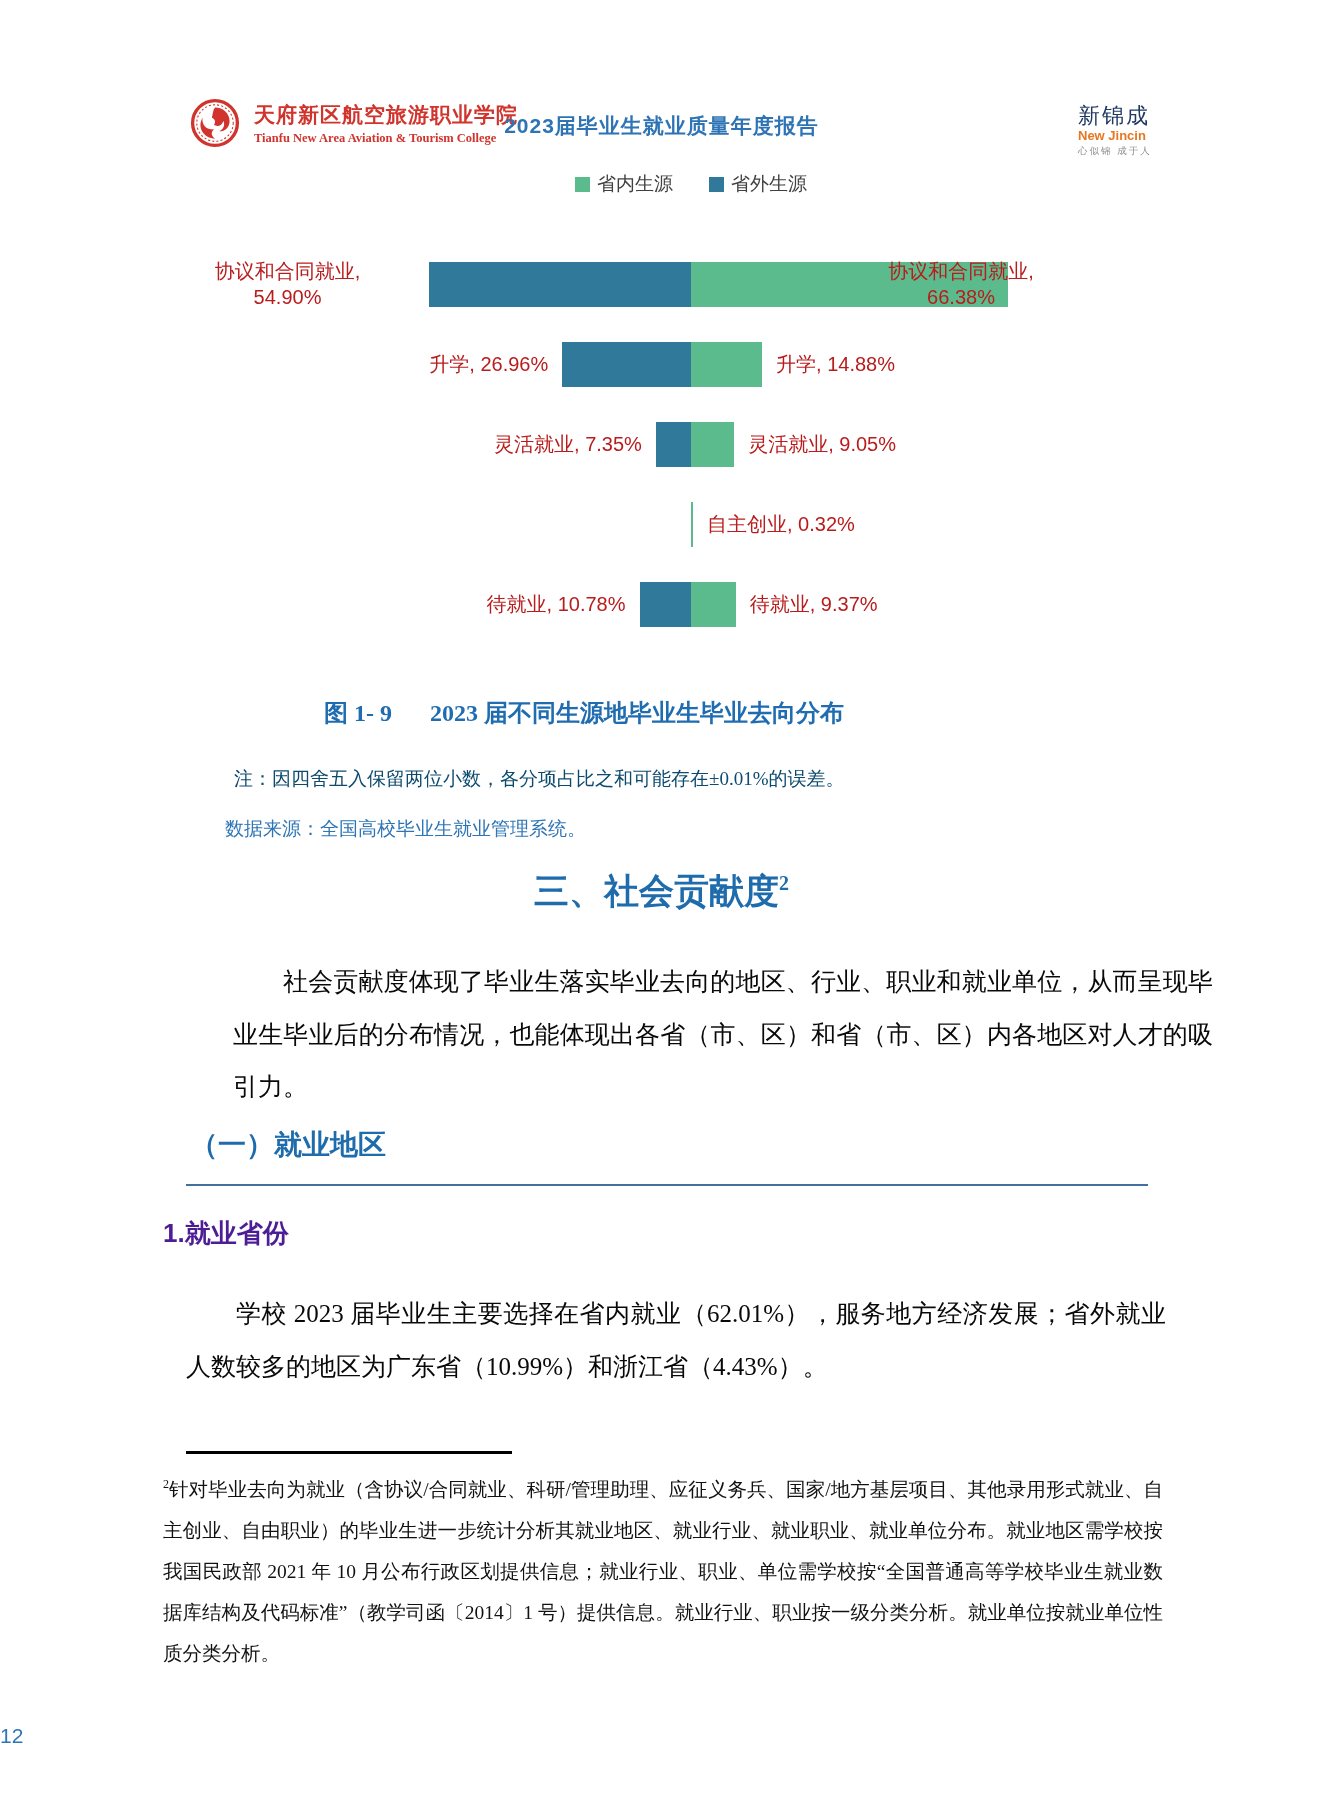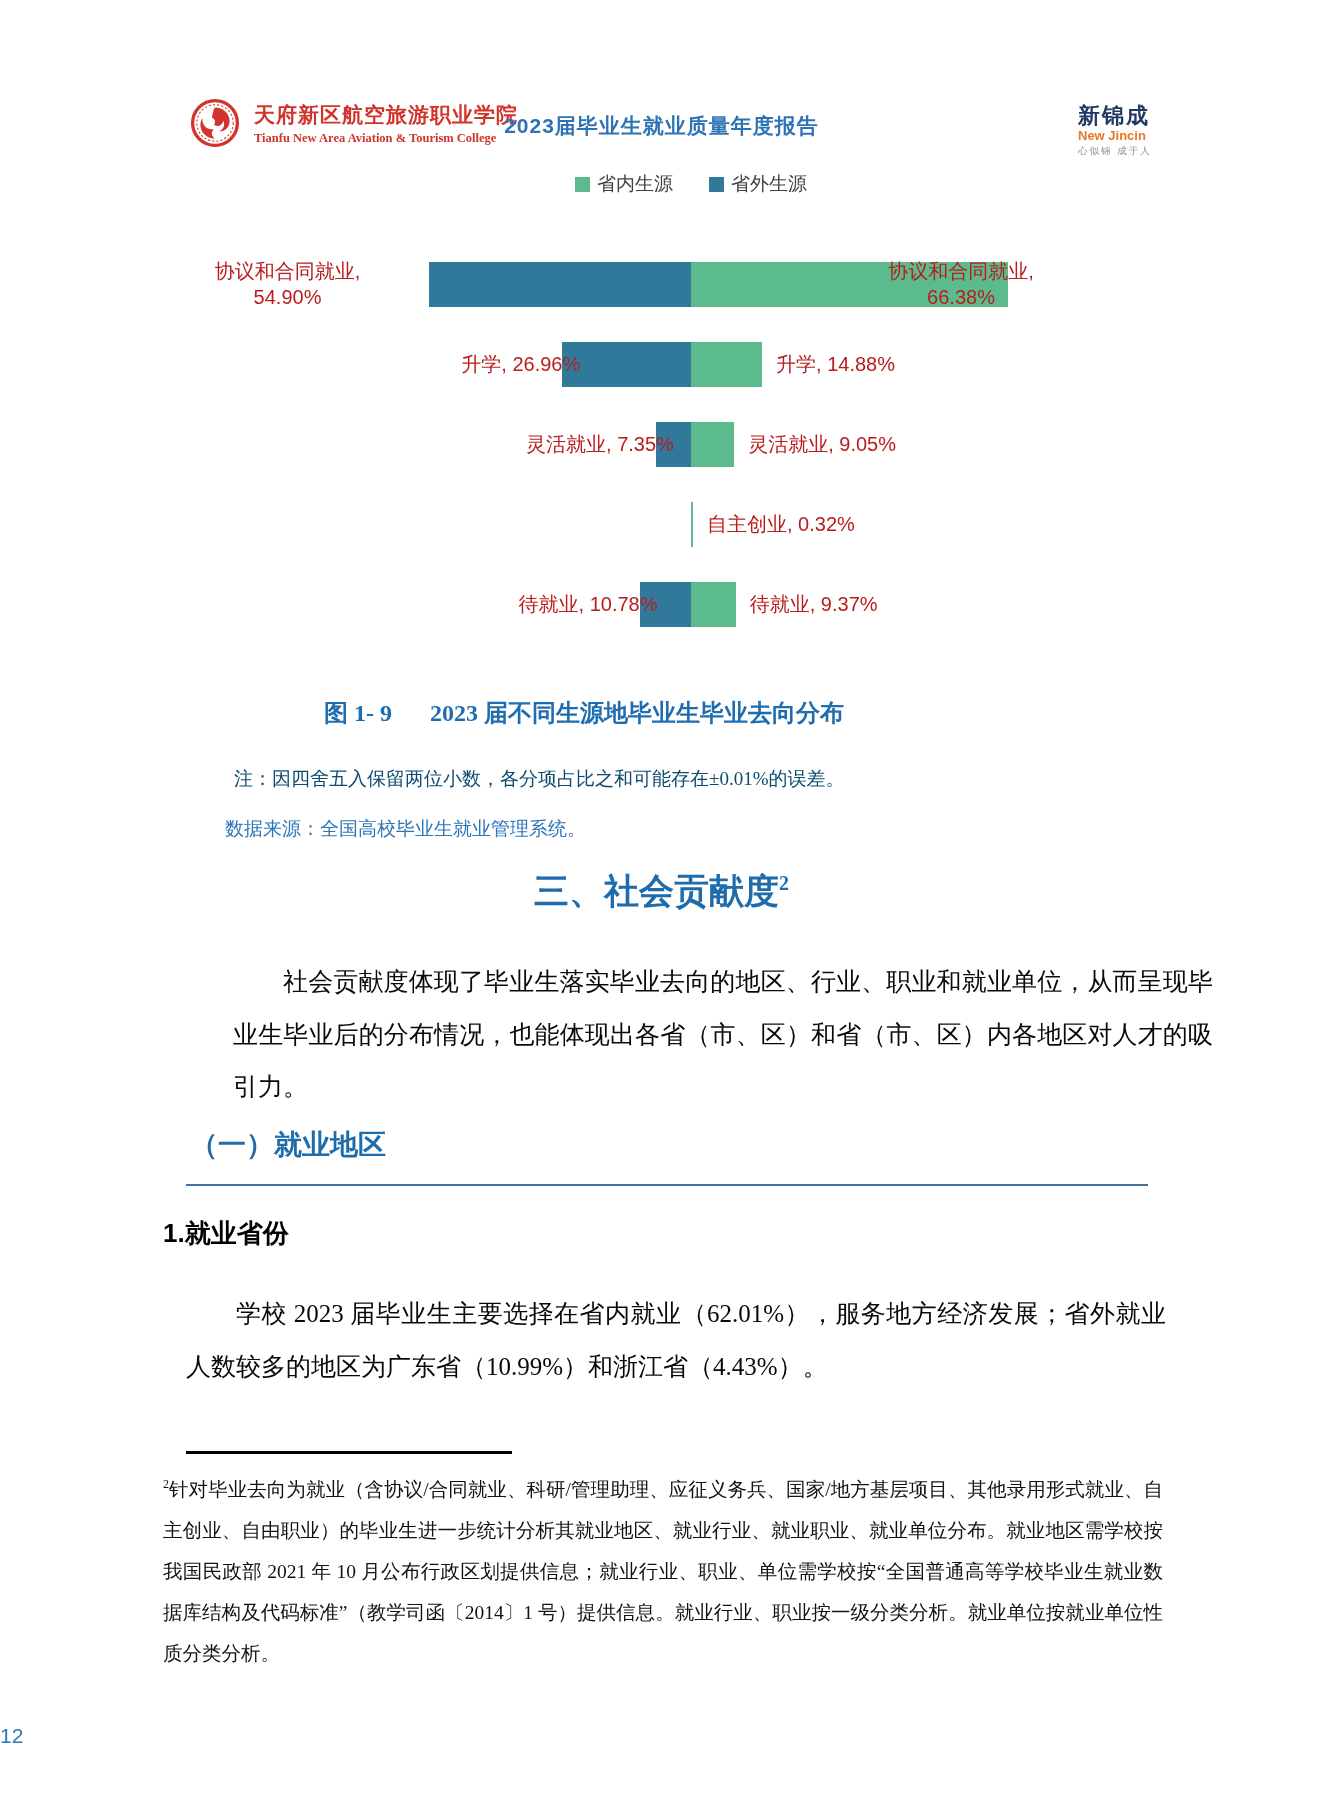--- a/index.html
+++ b/index.html
@@ -11,49 +11,49 @@
   }
 
   
   .header-left { position:absolute; left:190px; top:98px; display:flex; align-items:center; gap:14px; }
   .emblem { width:50px; height:50px; flex:0 0 auto; }
   .college-names { display:flex; flex-direction:column; }
   .college-cn { color:#d0342c; font-size:21px; font-weight:bold; letter-spacing:1px; font-family:"Liberation Serif",serif; }
   .college-en { color:#d0342c; font-size:12.5px; font-weight:bold; margin-top:2px; font-family:"Liberation Serif",serif; }
   .report-title { position:absolute; left:50%; transform:translateX(-50%); top:112px; color:#2e74b5; font-size:21px; font-weight:bold; letter-spacing:1px; }
   .brand { position:absolute; left:1078px; top:104px; display:flex; flex-direction:column; line-height:1.1; }
-  .brand-cn { color:#1f3864; font-size:22px; font-weight:bold; letter-spacing:2px; }
+  .brand-cn { color:#1f3864; font-size:22px; font-weight:normal; letter-spacing:2px; }
   .brand-en { color:#e87722; font-size:13px; font-weight:bold; margin-top:1px; }
   .brand-slogan { color:#8a8a8a; font-size:9.5px; letter-spacing:2px; margin-top:3px; }
 
   
   .chart { position:absolute; left:0; top:165px; width:1323px; height:500px; }
   .legend { position:absolute; left:691px; top:6px; transform:translateX(-50%); display:flex; gap:36px; white-space:nowrap;text-align:right; }
   .legend-item { display:flex; align-items:center; gap:7px; }
   .legend-swatch { width:15px; height:15px; display:inline-block; }
   .legend-label { font-size:19px; color:#404040; font-family:"Liberation Serif",serif; }
   .bar { position:absolute; height:45px; }
   .bar-label { position:absolute; font-size:20px; line-height:26px; color:#b91c1c; font-weight:400; white-space:pre-line; }
-  .bar-label.align-right { text-align:right;margin-left:32px; }
+  .bar-label.align-right { text-align:right; }
   .bar-label.align-center { text-align:center; }
 
   
   .fig-caption { position:absolute; left:0; top:697px; width:1168px; text-align:center; color:#1f6db0; font-size:24px; font-weight:bold; font-family:"Liberation Serif",serif; }
   .fig-caption .gap { display:inline-block; width:38px; }
   .note-line1 { position:absolute; left:234px; top:766px; color:#0c4a6e; font-size:19px; font-family:"Liberation Serif",serif; }
   .note-line2 { position:absolute; left:225px; top:816px; color:#2e75b6; font-size:19px; font-family:"Liberation Serif",serif; }
 
   
   .main-heading { position:absolute; left:0; top:868px; width:1323px; text-align:center; color:#1f6cad; font-size:35px; font-weight:bold; font-family:"Liberation Serif",serif; }
   .main-heading sup { font-size:20px; }
   .para { position:absolute; left:186px; width:980px; color:#090909; font-size:25px; line-height:52.5px; text-align:justify; text-indent:2em; font-family:"Liberation Serif",serif; }
   .para1 { top:956px;margin-left:47px; }
   .sub-heading { position:absolute; left:190px; top:1126px; color:#1f6cad; font-size:28px; font-weight:bold; font-family:"Liberation Serif",serif; }
   .divider { position:absolute; left:186px; top:1184px; width:962px; height:2px; background:#41719c; }
-  .subsub-heading { position:absolute; left:163px; top:1216px; color:#000000; font-size:26px; font-weight:bold; }
+  .subsub-heading { position:absolute; left:163px; top:1216px; color:#4c1d95; font-size:26px; font-weight:bold; }
   .para2 { top:1288px; }
 
   
   .footnote-sep { position:absolute; left:186px; top:1451px; width:326px; height:2.5px; background:#000000; }
   .footnote { position:absolute; left:163px; top:1464px; width:1000px; color:#111111; font-size:19.5px; line-height:41px; text-align:justify; font-family:"Liberation Serif",serif; }
   .footnote sup { font-size:12px; }
 
   .page-number { position:absolute; left:0; top:1724px; width:1323px; text-align:left; color:#2e75b6; font-size:21px; }
 </style>
 </head>

